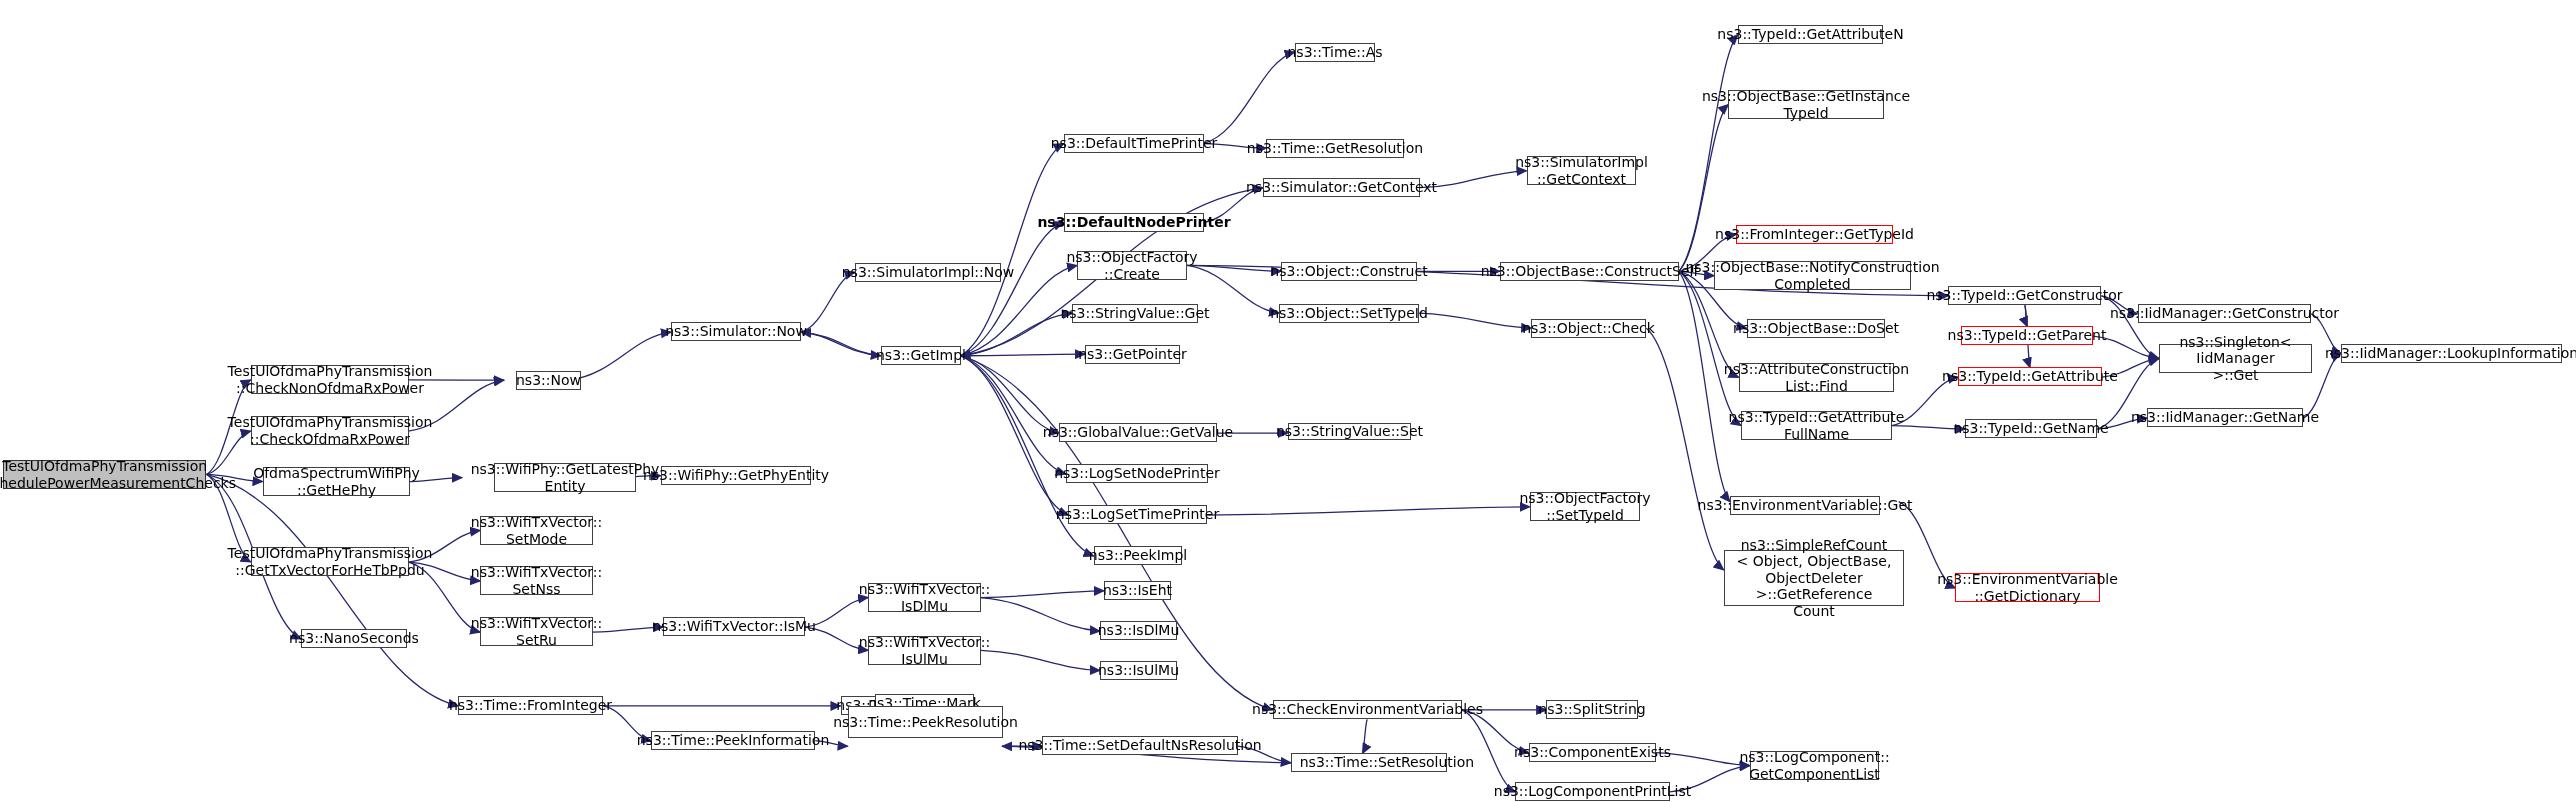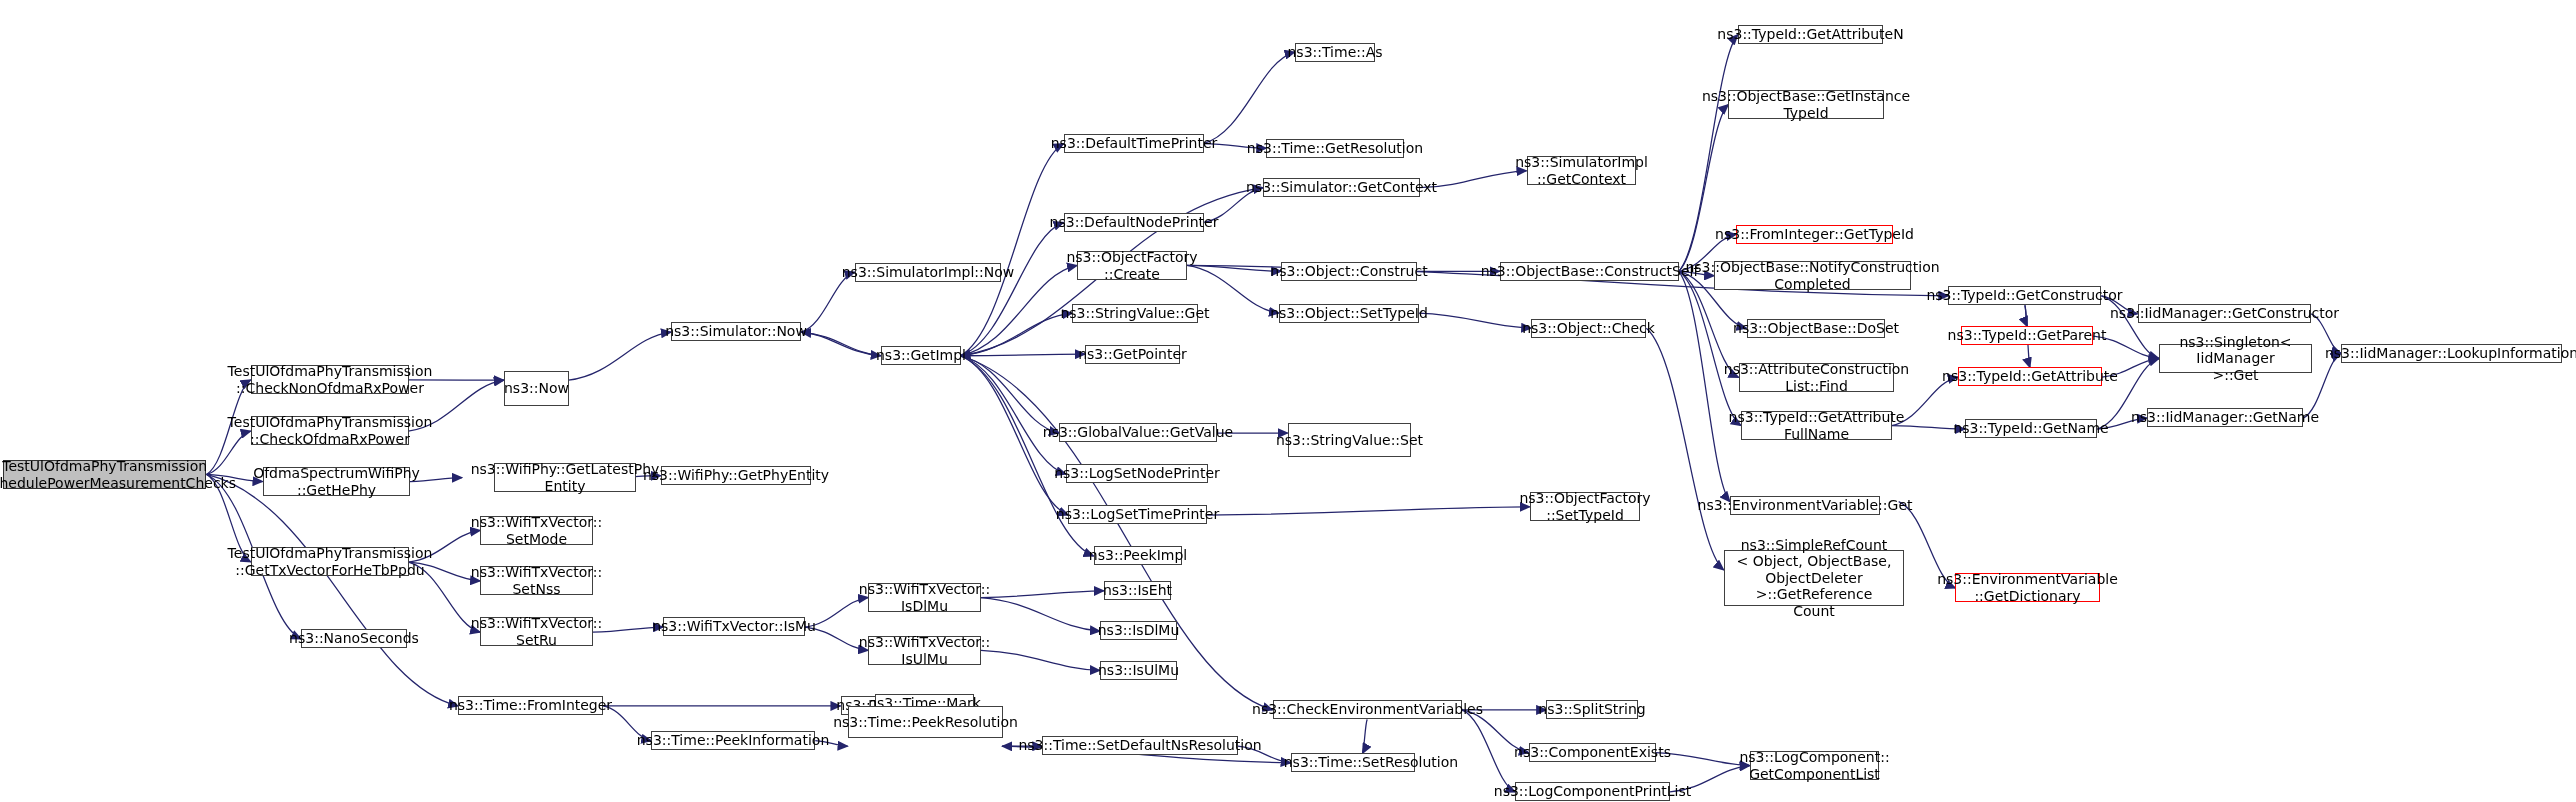--- a/index.html
+++ b/index.html
@@ -143,21 +143,21 @@
 ::SchedulePowerMeasurementChecks</div>
       <div class="node" style="left: 251px; top: 365px; width: 158px; height: 29px;">TestUlOfdmaPhyTransmission
 ::CheckNonOfdmaRxPower</div>
       <div class="node" style="left: 251px; top: 416px; width: 158px; height: 29px;">TestUlOfdmaPhyTransmission
 ::CheckOfdmaRxPower</div>
       <div class="node" style="left: 263px; top: 467px; width: 147px; height: 29px;">OfdmaSpectrumWifiPhy
 ::GetHePhy</div>
       <div class="node" style="left: 251px; top: 547px; width: 158px; height: 29px;">TestUlOfdmaPhyTransmission
 ::GetTxVectorForHeTbPpdu</div>
       <div class="node" style="left: 301px; top: 629px; width: 106px; height: 19px;">ns3::NanoSeconds</div>
-      <div class="node" style="left: 504px; top: 371px; width: 65px; height: 35px;">ns3::Now</div>
+      <div class="node" style="left: 516px; top: 371px; width: 65px; height: 19px;">ns3::Now</div>
       <div class="node" style="left: 462px; top: 463px; width: 142px; height: 29px; margin-left: 32px;">ns3::WifiPhy::GetLatestPhy
 Entity</div>
       <div class="node" style="left: 480px; top: 516px; width: 113px; height: 29px;">ns3::WifiTxVector::
 SetMode</div>
       <div class="node" style="left: 480px; top: 566px; width: 113px; height: 29px;">ns3::WifiTxVector::
 SetNss</div>
       <div class="node" style="left: 480px; top: 617px; width: 113px; height: 29px;">ns3::WifiTxVector::
 SetRu</div>
       <div class="node" style="left: 458px; top: 696px; width: 145px; height: 19px;">ns3::Time::FromInteger</div>
       <div class="node" style="left: 651px; top: 731px; width: 164px; height: 19px;">ns3::Time::PeekInformation</div>
@@ -167,41 +167,41 @@
       <div class="node" style="left: 841px; top: 696px; width: 103px; height: 19px;">ns3::Time::Time</div>
       <div class="node" style="left: 855px; top: 263px; width: 146px; height: 19px;">ns3::SimulatorImpl::Now</div>
       <div class="node" style="left: 881px; top: 346px; width: 80px; height: 19px;">ns3::GetImpl</div>
       <div class="node" style="left: 868px; top: 583px; width: 113px; height: 29px;">ns3::WifiTxVector::
 IsDlMu</div>
       <div class="node" style="left: 868px; top: 636px; width: 113px; height: 29px;">ns3::WifiTxVector::
 IsUlMu</div>
       <div class="node" style="left: 875px; top: 694px; width: 99px; height: 19px;">ns3::Time::Mark</div>
       <div class="node" style="left: 848px; top: 706px; width: 155px; height: 32px;">ns3::Time::PeekResolution</div>
       <div class="node" style="left: 1064px; top: 134px; width: 140px; height: 19px;">ns3::DefaultTimePrinter</div>
-      <div class="node" style="left: 1064px; top: 213px; width: 140px; height: 19px;">ns3::DefaultNodePrinter</div>
+      <div class="node" style="left: 1064px; top: 213px; width: 140px; height: 19px; font-weight: bold;">ns3::DefaultNodePrinter</div>
       <div class="node" style="left: 1077px; top: 251px; width: 110px; height: 29px;">ns3::ObjectFactory
 ::Create</div>
       <div class="node" style="left: 1072px; top: 304px; width: 126px; height: 19px;">ns3::StringValue::Get</div>
       <div class="node" style="left: 1085px; top: 345px; width: 95px; height: 19px;">ns3::GetPointer</div>
       <div class="node" style="left: 1059px; top: 423px; width: 158px; height: 19px;">ns3::GlobalValue::GetValue</div>
       <div class="node" style="left: 1066px; top: 464px; width: 142px; height: 19px;">ns3::LogSetNodePrinter</div>
       <div class="node" style="left: 1068px; top: 505px; width: 139px; height: 19px;">ns3::LogSetTimePrinter</div>
       <div class="node" style="left: 1094px; top: 546px; width: 88px; height: 19px;">ns3::PeekImpl</div>
       <div class="node" style="left: 1104px; top: 581px; width: 67px; height: 19px;">ns3::IsEht</div>
       <div class="node" style="left: 1100px; top: 621px; width: 77px; height: 19px;">ns3::IsDlMu</div>
       <div class="node" style="left: 1100px; top: 661px; width: 77px; height: 19px;">ns3::IsUlMu</div>
       <div class="node" style="left: 1042px; top: 736px; width: 196px; height: 19px;">ns3::Time::SetDefaultNsResolution</div>
       <div class="node" style="left: 1295px; top: 43px; width: 80px; height: 19px;">ns3::Time::As</div>
       <div class="node" style="left: 1266px; top: 139px; width: 138px; height: 19px;">ns3::Time::GetResolution</div>
       <div class="node" style="left: 1263px; top: 178px; width: 157px; height: 19px;">ns3::Simulator::GetContext</div>
       <div class="node" style="left: 1281px; top: 262px; width: 136px; height: 19px;">ns3::Object::Construct</div>
       <div class="node" style="left: 1279px; top: 304px; width: 140px; height: 19px;">ns3::Object::SetTypeId</div>
-      <div class="node" style="left: 1288px; top: 423px; width: 123px; height: 34px;">ns3::StringValue::Set</div>
+      <div class="node" style="left: 1288px; top: 423px; width: 123px; height: 17px;">ns3::StringValue::Set</div>
       <div class="node" style="left: 1273px; top: 700px; width: 189px; height: 19px;">ns3::CheckEnvironmentVariables</div>
-      <div class="node" style="left: 1291px; top: 753px; width: 124px; height: 19px; padding-left: 39px;">ns3::Time::SetResolution</div>
+      <div class="node" style="left: 1291px; top: 753px; width: 156px; height: 19px; padding-left: 39px;">ns3::Time::SetResolution</div>
       <div class="node" style="left: 1527px; top: 156px; width: 109px; height: 29px;">ns3::SimulatorImpl
 ::GetContext</div>
       <div class="node" style="left: 1500px; top: 262px; width: 179px; height: 19px;">ns3::ObjectBase::ConstructSelf</div>
       <div class="node" style="left: 1531px; top: 319px; width: 115px; height: 19px;">ns3::Object::Check</div>
       <div class="node" style="left: 1530px; top: 492px; width: 110px; height: 29px;">ns3::ObjectFactory
 ::SetTypeId</div>
       <div class="node" style="left: 1546px; top: 700px; width: 92px; height: 19px;">ns3::SplitString</div>
       <div class="node" style="left: 1529px; top: 743px; width: 127px; height: 19px;">ns3::ComponentExists</div>
       <div class="node" style="left: 1515px; top: 782px; width: 155px; height: 19px;">ns3::LogComponentPrintList</div>
       <div class="node" style="left: 1738px; top: 25px; width: 145px; height: 19px;">ns3::TypeId::GetAttributeN</div>

